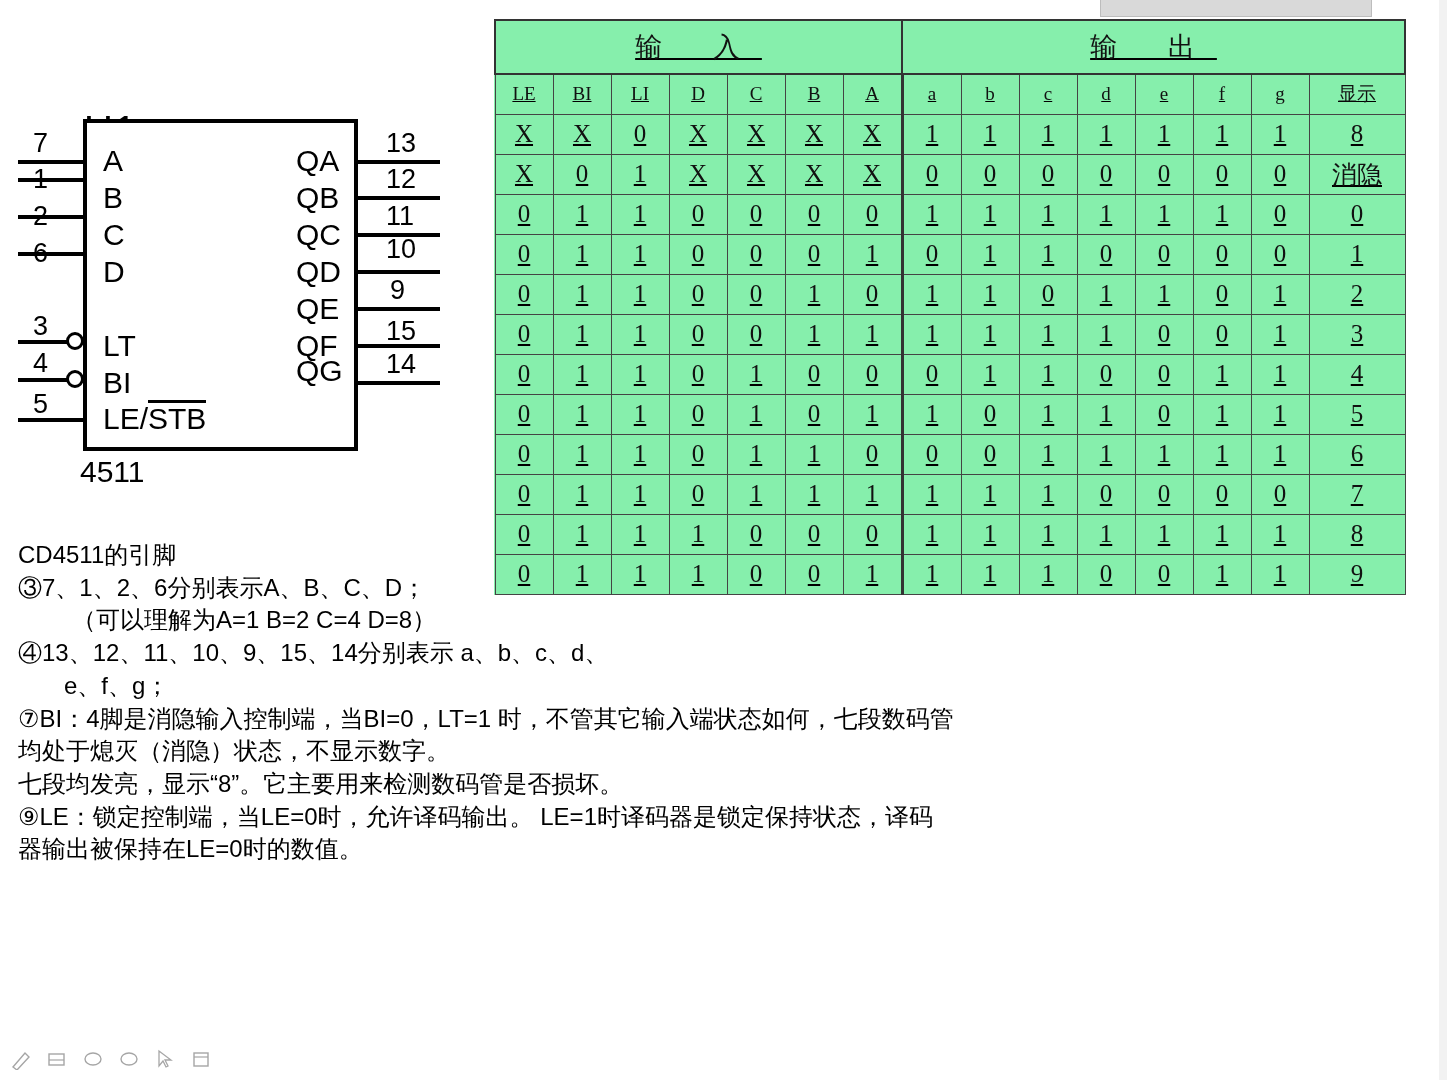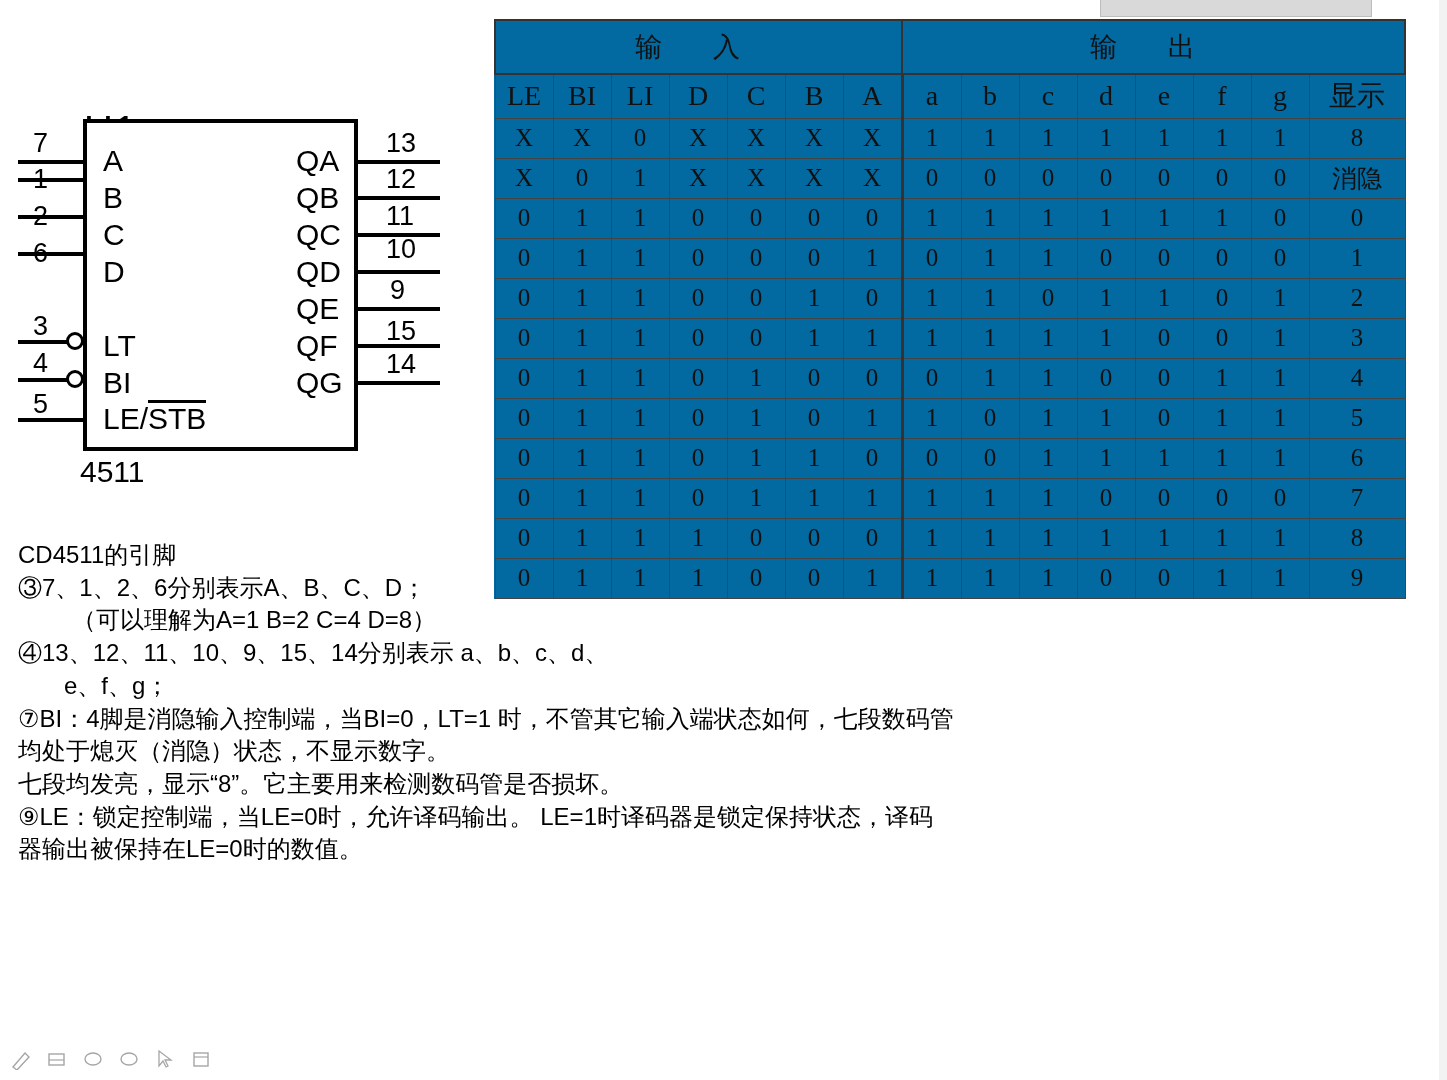--- a/index.html
+++ b/index.html
@@ -29,33 +29,34 @@
   .wire{position:absolute;background:#000;height:4px;}
   .pinnum{position:absolute;font-size:27px;}
   .bubble{
     position:absolute;width:18px;height:18px;border:3px solid #000;border-radius:50%;
     background:#fff;box-sizing:border-box;
   }
   .ovl{border-top:3px solid #000;padding-top:1px;display:inline-block;line-height:1;}
   
   #truth-table{
     position:absolute;left:494px;top:19px;border-collapse:collapse;
-    background:#0369a1;
+    background:#86efac;
+    text-decoration:underline;
   }
   #truth-table td,#truth-table th{
     border:1px solid #444;
     font-family:"Liberation Serif", serif;
     font-size:25px;
     text-align:center;
     padding:2px 0 3px 0;
     font-weight:normal;
     color:#111;
   }
   #truth-table .hdr-group{font-size:27px;letter-spacing:22px;padding:8px 0;}
-  #truth-table .colhdr{font-size:28px;height:34px;}
+  #truth-table .colhdr{font-size:19px;height:34px;}
   #truth-table td.cell{width:57px;height:34px;}
   #truth-table td.disp{width:95px;}
   #truth-table .thick-left{border-left:3px solid #333;}
   #truth-table .grp-in{border:2px solid #333;}
   #truth-table .grp-out{border:2px solid #333;}
   
   #notes{
     position:absolute;left:18px;top:540px;width:1420px;
     font-size:24px;line-height:1.28;
   }
@@ -89,21 +90,21 @@
   <div class="pin-in-label" style="left:103px;top:329px;">LT</div>
   <div class="pin-in-label" style="left:103px;top:366px;">BI</div>
   <div class="pin-in-label" style="left:103px;top:400px;">LE/<span class="ovl">STB</span></div>
 
   <div class="pin-out-label" style="left:296px;top:144px;">QA</div>
   <div class="pin-out-label" style="left:296px;top:181px;">QB</div>
   <div class="pin-out-label" style="left:296px;top:218px;">QC</div>
   <div class="pin-out-label" style="left:296px;top:255px;">QD</div>
   <div class="pin-out-label" style="left:296px;top:292px;">QE</div>
   <div class="pin-out-label" style="left:296px;top:329px;">QF</div>
-  <div class="pin-out-label" style="left:296px;top:366px;">QG</div>
+  <div class="pin-out-label" style="left:296px;top:354px;">QG</div>
 
   <div class="wire" style="left:18px;top:160px;width:65px;"></div>
   <div class="wire" style="left:18px;top:178px;width:65px;"></div>
   <div class="wire" style="left:18px;top:215px;width:65px;"></div>
   <div class="wire" style="left:18px;top:252px;width:65px;"></div>
   <div class="wire" style="left:18px;top:340px;width:50px;"></div>
   <div class="wire" style="left:18px;top:378px;width:50px;"></div>
   <div class="wire" style="left:18px;top:418px;width:65px;"></div>
   <div class="wire" style="left:68px;top:340px;width:1px;height:0;"></div>
   <div class="bubble" style="left:66px;top:332px;"></div>

